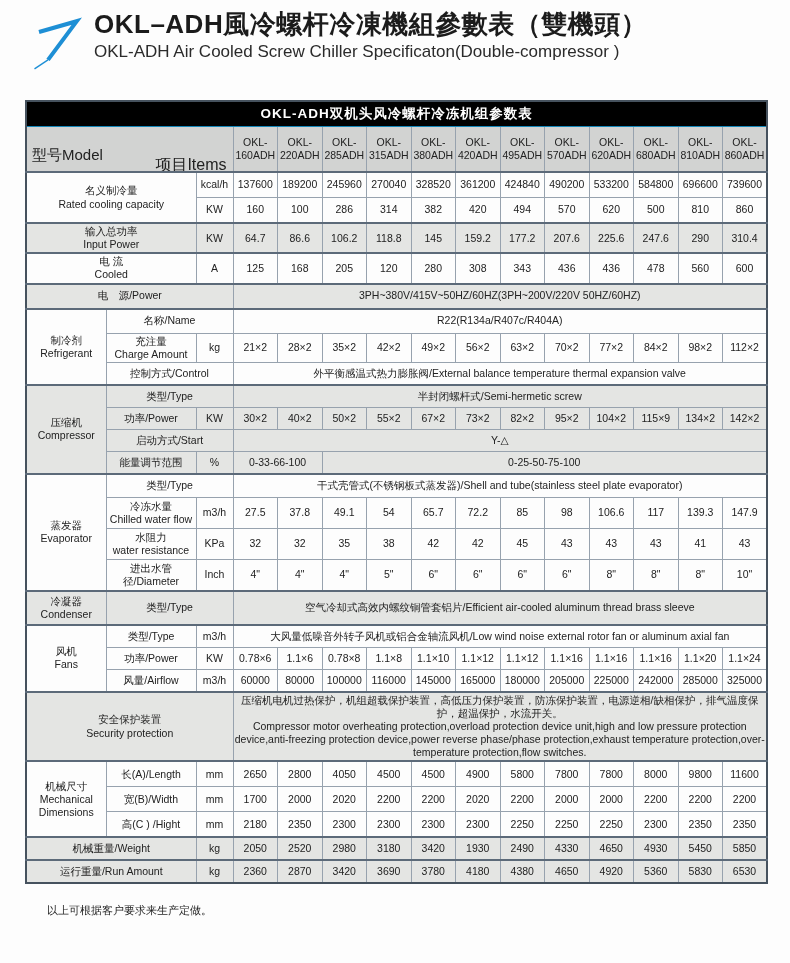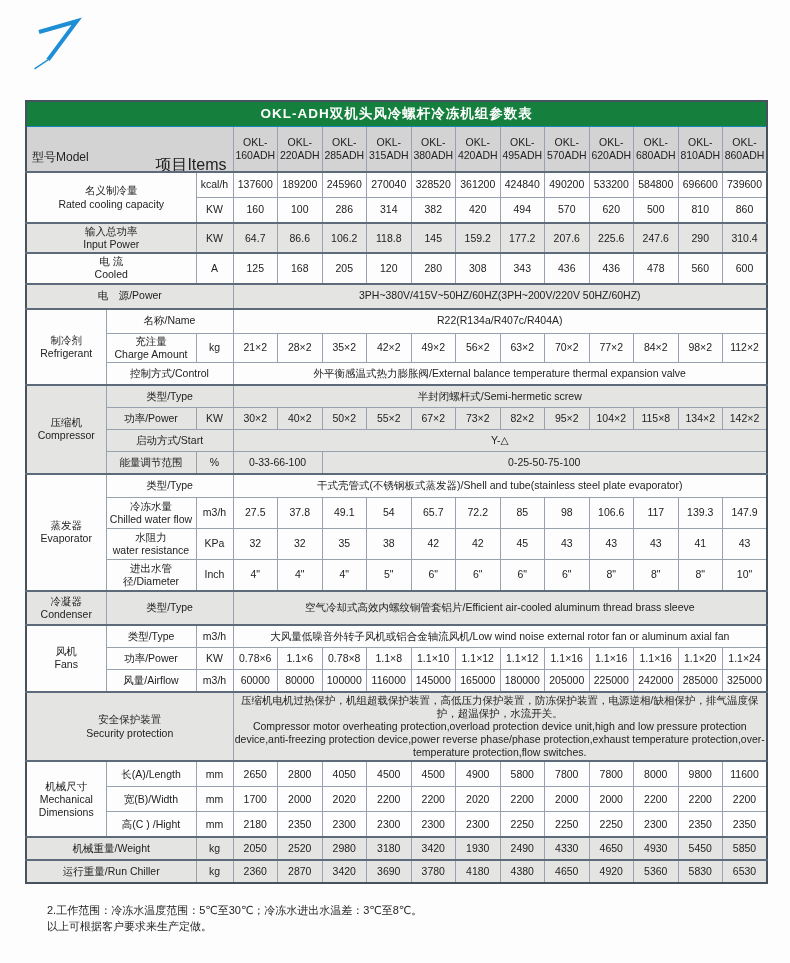--- a/index.html
+++ b/index.html
@@ -12,51 +12,55 @@
   .title-cn { font-size:26px; font-weight:bold; color:#1b1b1b; letter-spacing:0.5px; line-height:1.25; }
   .title-en { font-size:17px; color:#2b2b2b; margin-top:1px; }
 
   
   table.spec { border-collapse:collapse; table-layout:fixed; width:741px; margin:30px 0 0 25px;
                border:2px solid #46525e; }
   table.spec td { border:1px solid #97a2ae; text-align:center; vertical-align:middle;
                   padding:1px 0; font-size:10.5px; color:#222; overflow:hidden; line-height:1.25; }
   tr.sec td { border-top:2px solid #5c6a79; }
   td.dstart { border-left:2px solid #5c6a79; }
-  tr.ban td { background:#15803d; color:#ffffff; font-size:13.5px; font-weight:bold;
+  tr.ban td { background:#000000; color:#ffffff; font-size:13.5px; font-weight:bold;
               border-color:#1486b8; letter-spacing:1px; }
   tr.hdr td { background:#d2d3d2; }
   tr.shade td { background:#e4e5e3; }
   td.k-g, td.k-l, td.k-d, td.k-sp, td.model { white-space:pre-line; }
   td.k-sec { text-align:left; padding:4px 8px; white-space:pre-line; line-height:1.42; }
   td.corner { position:relative;
       background-image:linear-gradient(to bottom right,
         transparent calc(50% - 0.6px), #9aa5b1 calc(50% - 0.6px),
         #9aa5b1 calc(50% + 0.6px), transparent calc(50% + 0.6px)); }
-  .corner-left  { position:absolute; left:5px;  bottom:6px; font-size:12px; }
+  .corner-left  { position:absolute; left:5px;  bottom:6px; font-size:15px; }
   .corner-right { position:absolute; right:6px; top:28px;   font-size:16px; } tr.h19 td{height:19px} tr.h20 td{height:20px}
   tr.h21 td{height:21px} tr.h22 td{height:22px} tr.h23 td{height:23px}
   tr.h26 td{height:26px} tr.h28 td{height:28px} tr.h30 td{height:30px}
   tr.h42 td{height:42px}
 
   
   .notes { margin:18px 30px 20px 28px; font-size:11px; line-height:16px; color:#1f1f1f; }
   .note-line { white-space:pre-wrap; }
   .note-line.ind { padding-left:19px; }
 </style>
 </head>
 <body>
 
 <div class="page">
 
   <div class="header">
     <svg class="logo" viewBox="0 0 60 62">
       <path d="M10 21 L52 9 L20 52" fill="none" stroke="#1e8fd5" stroke-width="4.5" stroke-linejoin="miter"></path>
       <path d="M20 52 L5 62" fill="none" stroke="#1e8fd5" stroke-width="1.6"></path>
     </svg>
+    <div class="titles">
+      <div class="title-cn">OKL–ADH風冷螺杆冷凍機組參數表（雙機頭）</div>
+      <div class="title-en">OKL-ADH Air Cooled Screw Chiller Specificaton(Double-compressor )</div>
+    </div>
   </div>
 
   <table class="spec">
     <colgroup>
       <col style="width:80px">
         <col style="width:90px">
         <col style="width:37px">
       <col style="width:44.5px">
         <col style="width:44.5px">
         <col style="width:44.5px">
@@ -212,21 +216,21 @@
           <td class="k-u">KW</td>
           <td class="k-d dstart">30×2</td>
           <td class="k-d">40×2</td>
           <td class="k-d">50×2</td>
           <td class="k-d">55×2</td>
           <td class="k-d">67×2</td>
           <td class="k-d">73×2</td>
           <td class="k-d">82×2</td>
           <td class="k-d">95×2</td>
           <td class="k-d">104×2</td>
-          <td class="k-d">115×8</td>
+          <td class="k-d">115×9</td>
           <td class="k-d">134×2</td>
           <td class="k-d">142×2</td>
         </tr>
         <tr class="h19 shade">
           <td class="k-l" colspan="2">启动方式/Start</td>
           <td class="k-sp dstart" colspan="12">Y-△</td>
         </tr>
         <tr class="h19 shade">
           <td class="k-l">能量调节范围</td>
           <td class="k-u">%</td>
@@ -401,39 +405,38 @@
           <td class="k-d">3420</td>
           <td class="k-d">1930</td>
           <td class="k-d">2490</td>
           <td class="k-d">4330</td>
           <td class="k-d">4650</td>
           <td class="k-d">4930</td>
           <td class="k-d">5450</td>
           <td class="k-d">5850</td>
         </tr>
         <tr class="h19 shade sec">
-          <td class="k-l" colspan="2">运行重量/Run Chiller</td>
+          <td class="k-l" colspan="2">运行重量/Run Amount</td>
           <td class="k-u">kg</td>
           <td class="k-d dstart">2360</td>
           <td class="k-d">2870</td>
           <td class="k-d">3420</td>
           <td class="k-d">3690</td>
           <td class="k-d">3780</td>
           <td class="k-d">4180</td>
           <td class="k-d">4380</td>
           <td class="k-d">4650</td>
           <td class="k-d">4920</td>
           <td class="k-d">5360</td>
           <td class="k-d">5830</td>
           <td class="k-d">6530</td>
         </tr>
       </tbody>
   </table>
 
   <div class="notes">
     <div>
-        <div class="note-line ind">2.工作范围：冷冻水温度范围：5℃至30℃；冷冻水进出水温差：3℃至8℃。</div>
         <div class="note-line ind">以上可根据客户要求来生产定做。</div>
       </div>
 
   </div>
 
 </div>
 
 </body></html>

